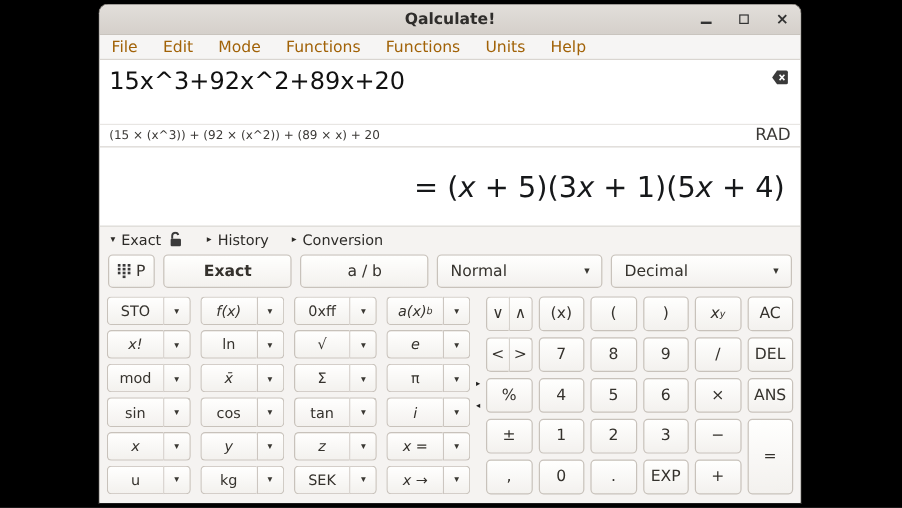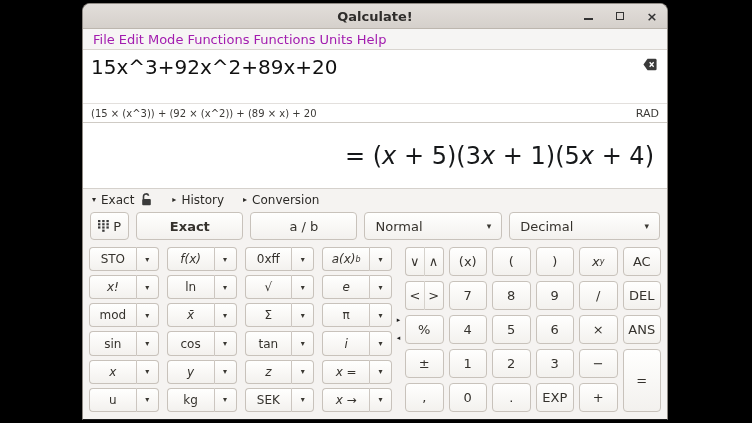--- a/index.html
+++ b/index.html
@@ -16,33 +16,33 @@
     border-bottom:1px solid #bcb6ae; display:flex; align-items:center; position:relative; }
   .title { flex:1; text-align:center; font-size:13px; font-weight:bold; color:#2f2d2b; }
   .win-controls { position:absolute; right:6px; top:0; height:100%; display:flex; align-items:center; gap:14px; }
   .win-btn { width:18px; height:18px; display:flex; align-items:center; justify-content:center; cursor:default; }
   .glyph-min { width:9px; height:2px; background:#333; margin-top:6px; }
   .glyph-max { width:8px; height:8px; border:1.5px solid #333; }
   .glyph-close { font-size:13px; font-weight:bold; color:#333; line-height:1; }
 
   
   .menubar { height:21px; flex:0 0 21px; background:#f6f5f4; border-bottom:1px solid #d9d5d0;
-    display:flex; align-items:center; padding:0 8px; font-size:13px; color:#a21caf; }
+    display:flex; align-items:center; padding:0 8px; gap:17px; font-size:13px; color:#a16207; }
   .menu-item { padding:1px 2px; }
 
   
   .input-area { flex:0 0 53px; background:#fff; position:relative; padding:5px 8px; }
   .input-text { font-size:20px; color:#111; }
   .clear-icon { position:absolute; right:10px; top:8px; width:14px; height:13px; }
 
   
   .statusbar { flex:0 0 20px; background:#fff; border-top:1px solid #e3e0dd; border-bottom:1px solid #cfcbc5;
     display:flex; align-items:center; justify-content:space-between; padding:0 8px; }
   .parsed { font-size:10px; color:#3c3a37; }
-  .angle-mode { font-size:11px; color:#3c3a37; }
+  .angle-mode { font-size:14px; color:#3c3a37; }
 
   
   .result-area { flex:0 0 66px; background:#fff; display:flex; align-items:center; justify-content:flex-end;
     padding-right:13px; font-size:24px; color:#16181a; border-bottom:1px solid #d5d1cc; }
   .result-area i { font-style:italic; }
 
   
   .bottom-panel { flex:1; background:#f5f3f1; display:flex; flex-direction:column; }
   .tabsbar { flex:0 0 21px; display:flex; align-items:center; padding:0 9px; gap:19px;
     font-size:12px; color:#2c2a27; }

